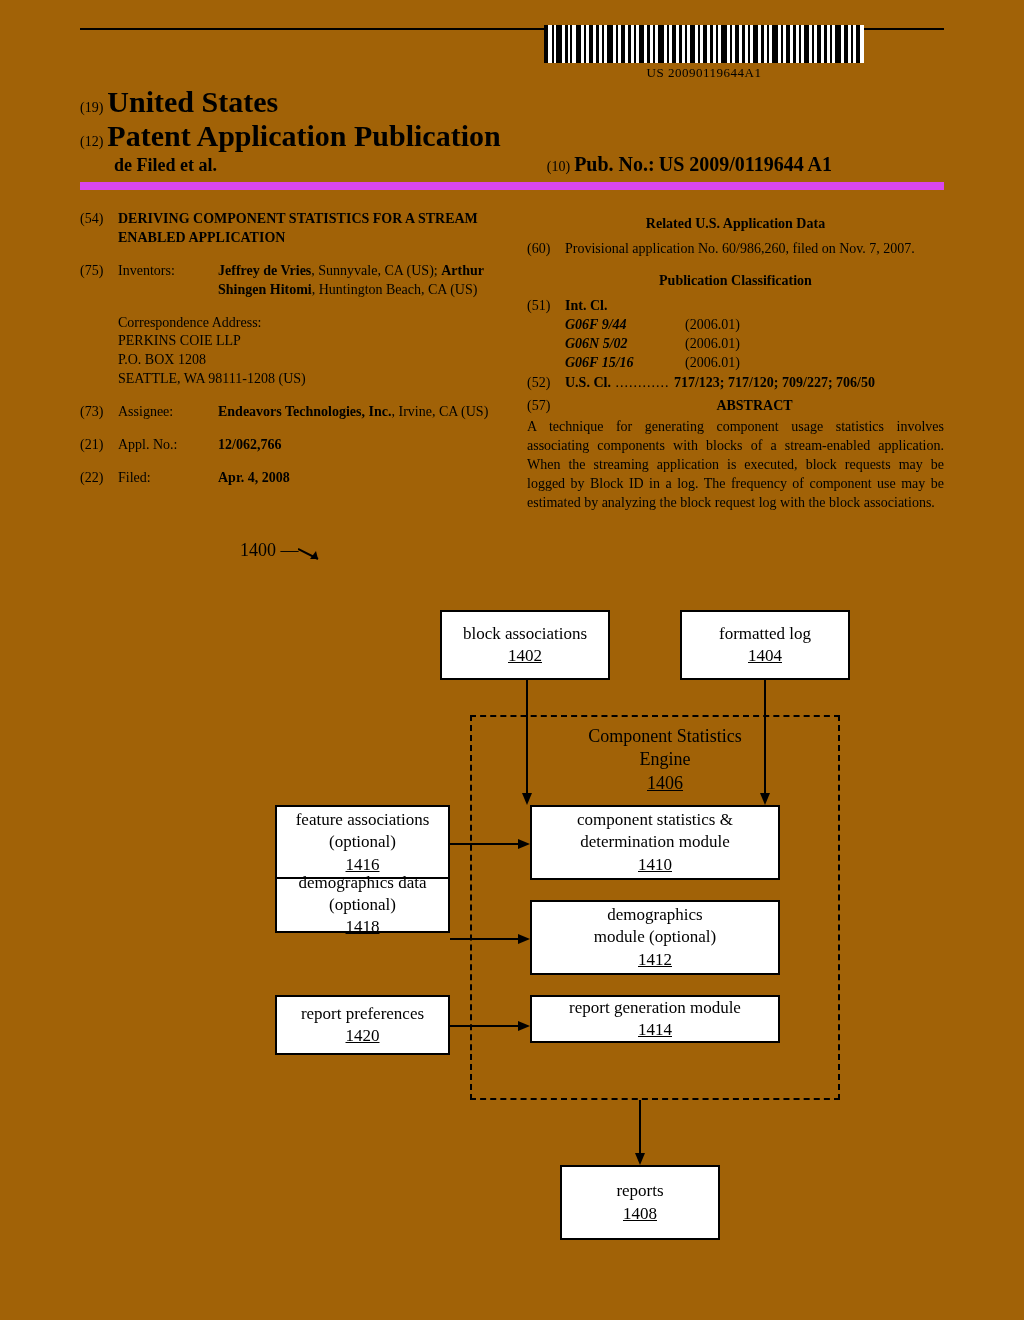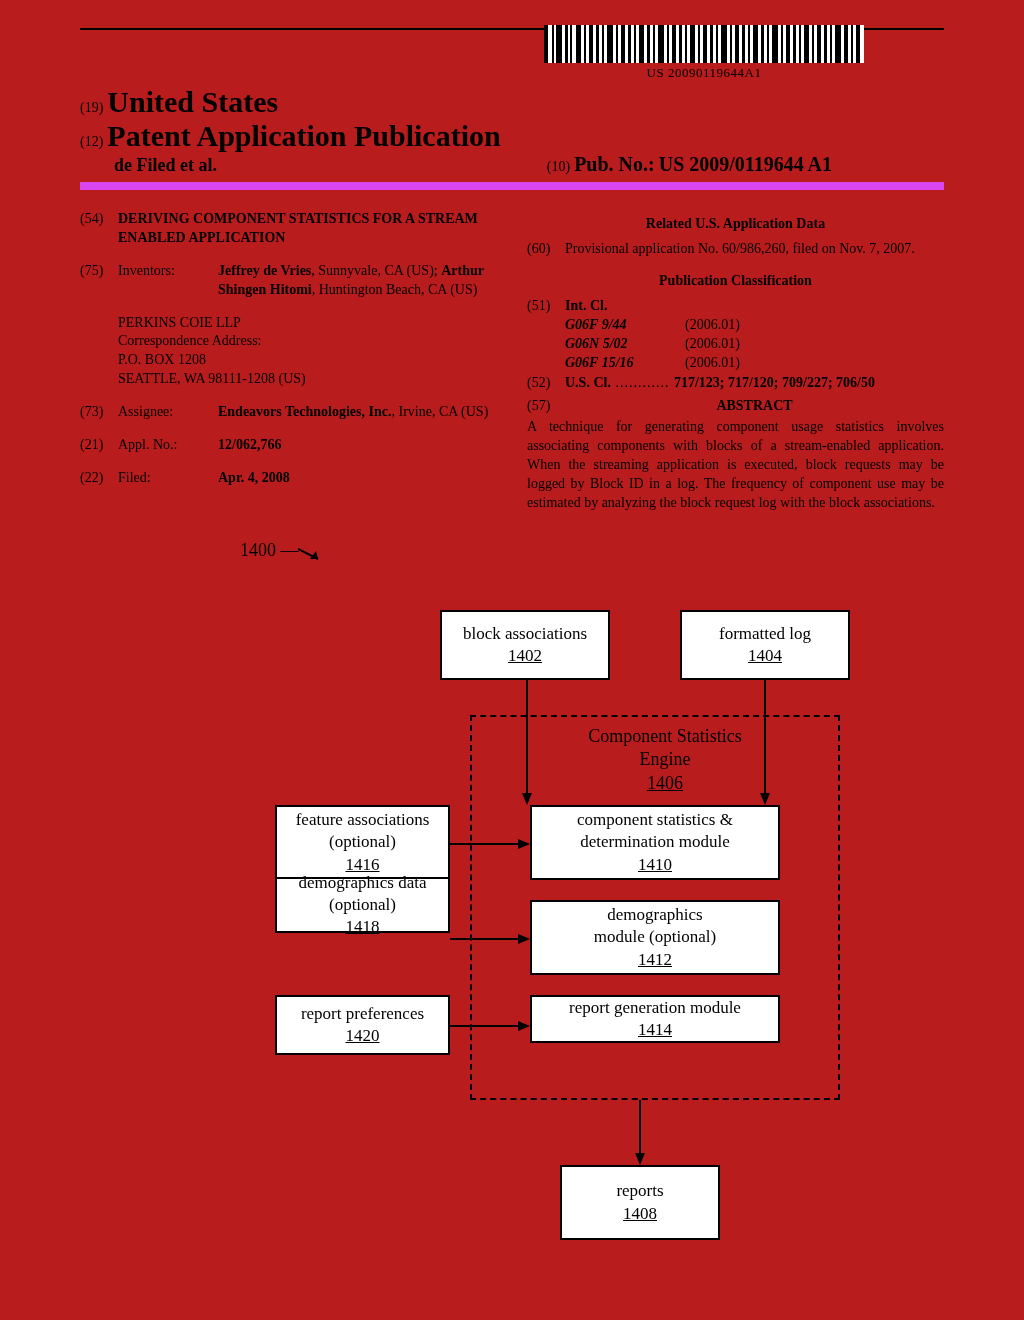--- a/index.html
+++ b/index.html
@@ -6,21 +6,21 @@
     margin: 0;
     background: #fff;
     font-family: "Times New Roman", Times, serif;
     color: #000;
   }
   .page {
     width: 1024px;
     height: 1320px;
     margin: 0 auto;
     position: relative;
-    background: #b91c1c;
+    background: #a16207;
     box-sizing: border-box;
     padding: 20px 80px 30px 80px;
   }
   .barcode {
     position: absolute;
     top: 25px;
     right: 160px;
     text-align: center;
   }
   .barcode svg { display: block; }
@@ -273,22 +273,22 @@
       <div class="entry">
         <div class="code">(54)</div>
         <div class="value" style="font-weight:bold">DERIVING COMPONENT STATISTICS FOR A STREAM ENABLED APPLICATION</div>
       </div>
       <div class="entry">
         <div class="code">(75)</div>
         <div class="label">Inventors:</div>
         <div class="value"><b>Jeffrey de Vries</b>, Sunnyvale, CA (US); <b>Arthur Shingen Hitomi</b>, Huntington Beach, CA (US)</div>
       </div>
       <div class="corr-block">
+        <div>Correspondence Address:</div>
         <div>PERKINS COIE LLP</div>
-        <div>Correspondence Address:</div>
         <div>P.O. BOX 1208</div>
         <div>SEATTLE, WA 98111-1208 (US)</div>
       </div>
       <div class="entry">
         <div class="code">(73)</div>
         <div class="label">Assignee:</div>
         <div class="value"><b>Endeavors Technologies, Inc.</b>, Irvine, CA (US)</div>
       </div>
       <div class="entry">
         <div class="code">(21)</div>

